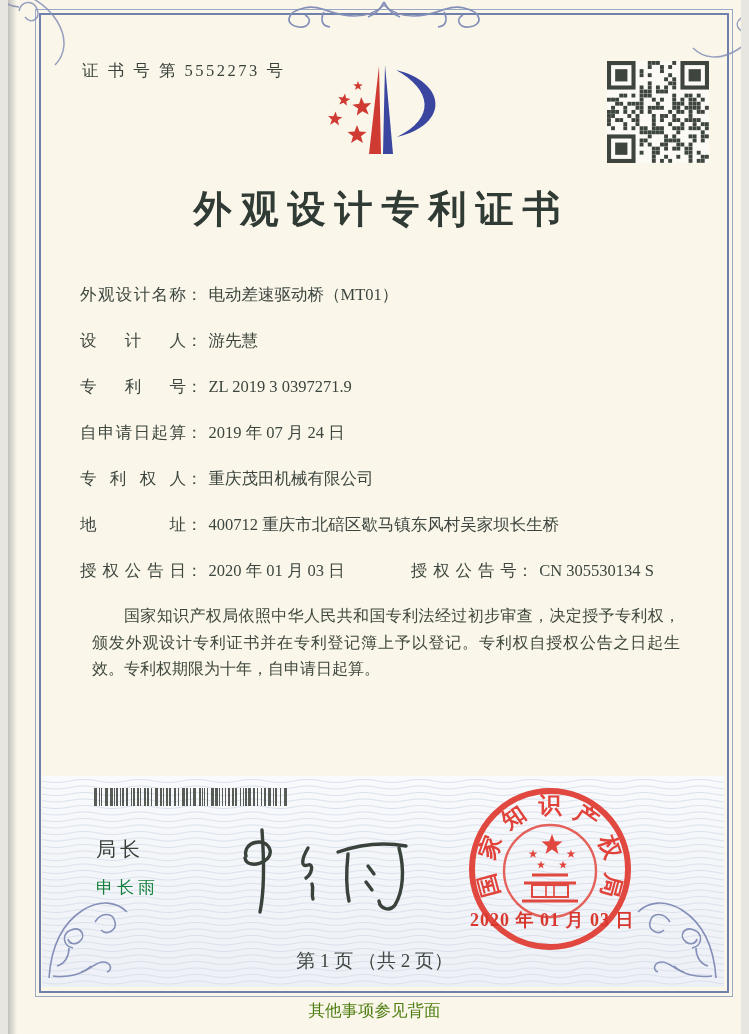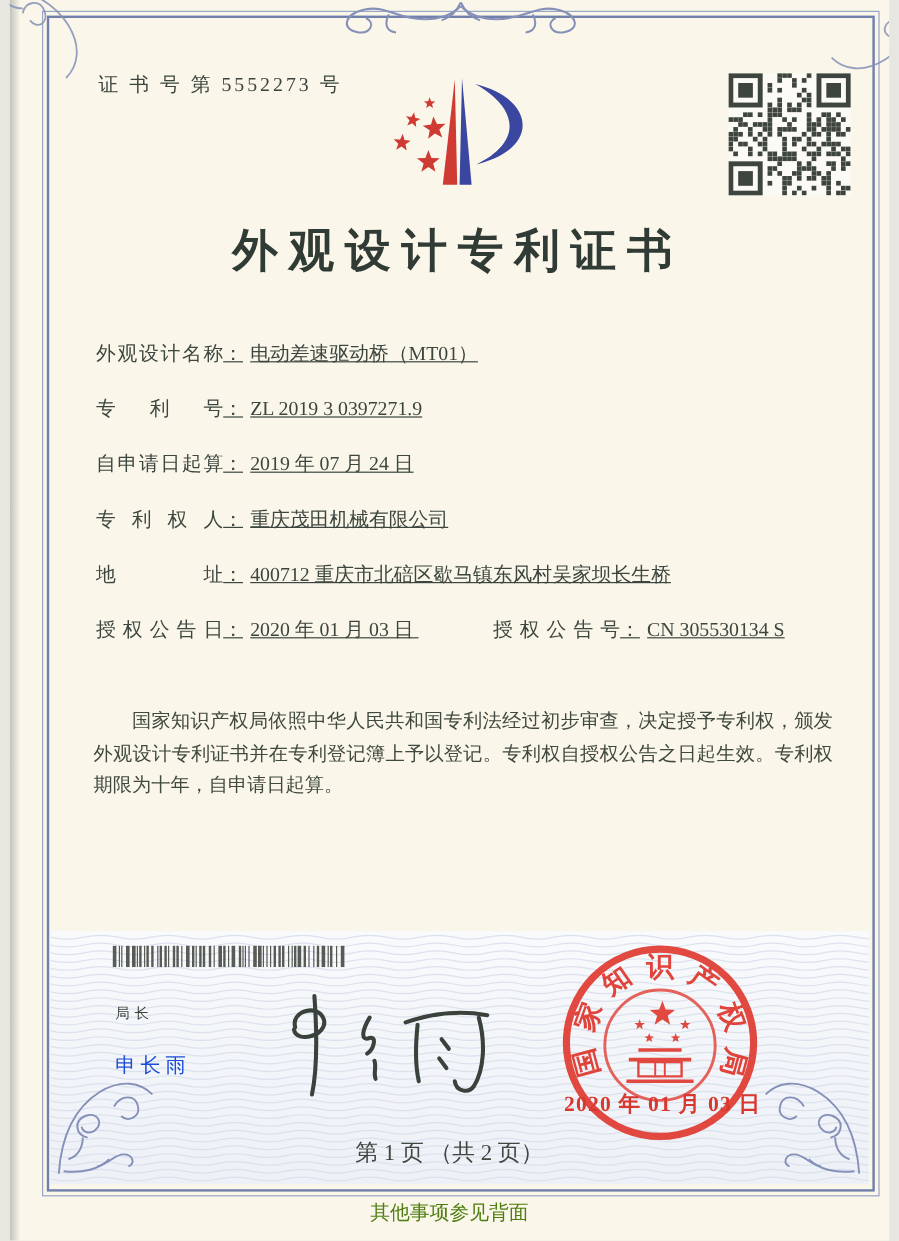--- a/index.html
+++ b/index.html
@@ -8,33 +8,33 @@
   .abs{position:absolute;}
   .page-edge{left:0;top:0;width:9px;height:100%;
         background:linear-gradient(90deg,#aeb0ad,rgba(250,246,233,0));opacity:.75;}
   .frame{left:31px;top:13px;width:686px;height:976px;border:2px solid #717fab;
         outline:1px solid #9aa6c6;outline-offset:3px;pointer-events:none;}
   .cert-no{left:74px;top:60px;font-size:16.5px;letter-spacing:2.5px;color:#3a443d;}
   .logo{left:298px;top:44px;width:165px;height:132px;}
   .qr{left:599px;top:61px;width:102px;height:102px;}
   .title{left:14px;right:0;top:184px;text-align:center;font-size:38px;font-weight:bold;
         letter-spacing:9px;color:#313b35;}
-  .fields{left:72px;top:272px;width:624px;font-size:16.5px;text-decoration:underline;}
+  .fields{left:72px;top:272px;width:624px;font-size:16.5px;}
   .frow{line-height:46px;white-space:nowrap;}
   .lbl{display:inline-block;width:106px;text-align:justify;text-align-last:justify;vertical-align:bottom;}
   .val{margin-left:6px;}
   .grp2{margin-left:62px;}
   .paras{left:70px;top:589px;width:616px;font-size:16px;line-height:26.5px;
         text-align:justify;color:#40493f;}
-  .paras p{margin:0;text-indent:2em;}
+  .paras p{margin:14px;text-indent:2em;}
   .band{left:34px;top:776px;width:682px;height:211px;
         background:linear-gradient(#f8fafc,#edf0f6);}
   .barcode{left:85px;top:788px;width:200px;height:18px;}
-  .signer-title{left:88px;top:836px;font-size:12px;letter-spacing:4px;color:#39413a;}
-  .signer-name{left:88px;top:876px;font-size:17px;letter-spacing:4px;color:#1d4ed8;}
+  .signer-title{left:88px;top:836px;font-size:20px;letter-spacing:4px;color:#39413a;}
+  .signer-name{left:88px;top:876px;font-size:17px;letter-spacing:4px;color:#15803d;}
   .signature{left:208px;top:818px;width:210px;height:104px;}
   .seal{left:452px;top:779px;width:180px;height:180px;}
   .seal-ring-char{font-size:23px;font-weight:bold;font-family:"Liberation Serif","DejaVu Serif",serif;}
   .seal-date{left:462px;top:908px;width:180px;font-size:18px;font-weight:bold;
         color:#d8372e;letter-spacing:1px;white-space:nowrap;}
   .page-info{left:0;right:0;top:948px;text-align:center;font-size:19px;color:#3e4740;}
   .back-note{left:0;right:0;top:1000px;text-align:center;font-size:16.5px;color:#4d7c0f;}
   .fl{width:86px;height:96px;}
   .fl-bl{left:37px;top:886px;}
   .fl-br{left:626px;top:886px;transform:scaleX(-1);}
@@ -349,20 +349,23 @@
       <rect x="93.84" y="97.92" width="3.876" height="3.876" fill="#3e453e"></rect>
     </svg>
 
   <div class="abs title">外观设计专利证书</div>
 
   <div class="abs fields">
     <div class="frow">
       <span class="lbl">外观设计名称</span><span>：</span><span class="val">电动差速驱动桥（MT01）</span>
     </div>
     <div class="frow">
+      <span class="lbl">设计人</span><span>：</span><span class="val">游先慧</span>
+    </div>
+    <div class="frow">
       <span class="lbl">专利号</span><span>：</span><span class="val">ZL 2019 3 0397271.9</span>
     </div>
     <div class="frow">
       <span class="lbl">自申请日起算</span><span>：</span><span class="val">2019 年 07 月 24 日</span>
     </div>
     <div class="frow">
       <span class="lbl">专利权人</span><span>：</span><span class="val">重庆茂田机械有限公司</span>
     </div>
     <div class="frow">
       <span class="lbl">地址</span><span>：</span><span class="val">400712 重庆市北碚区歇马镇东风村吴家坝长生桥</span>

